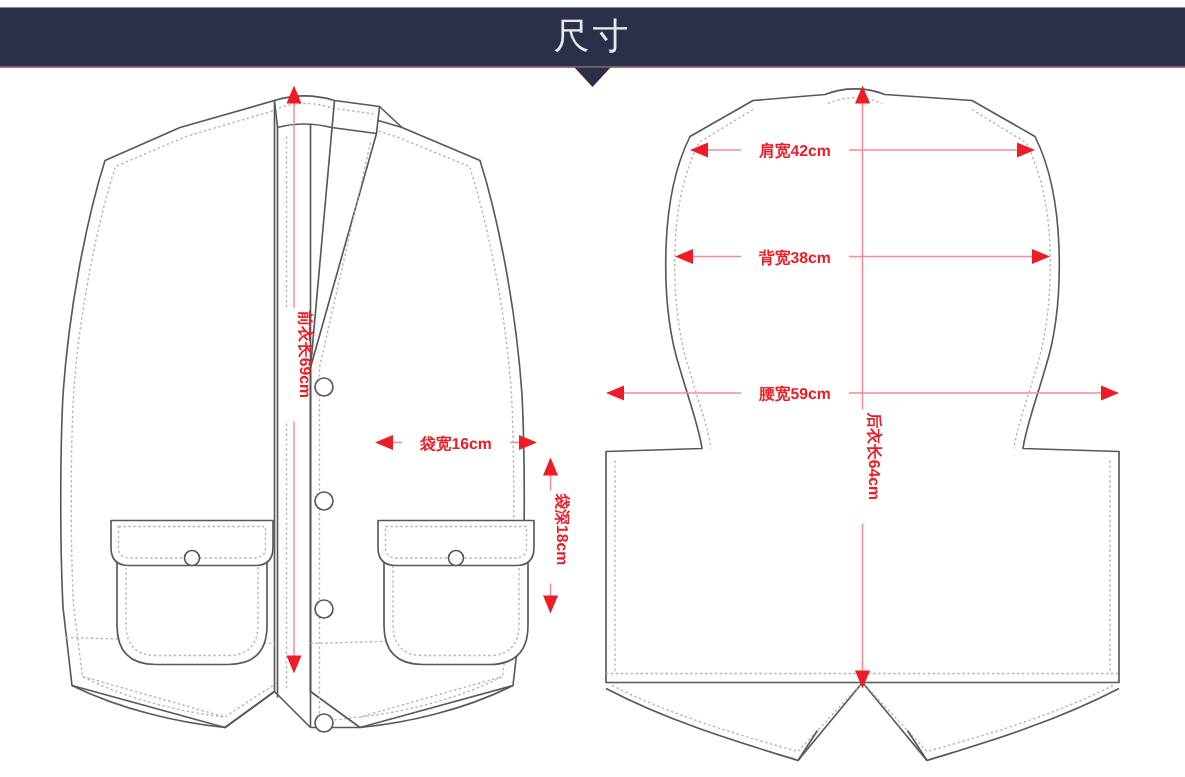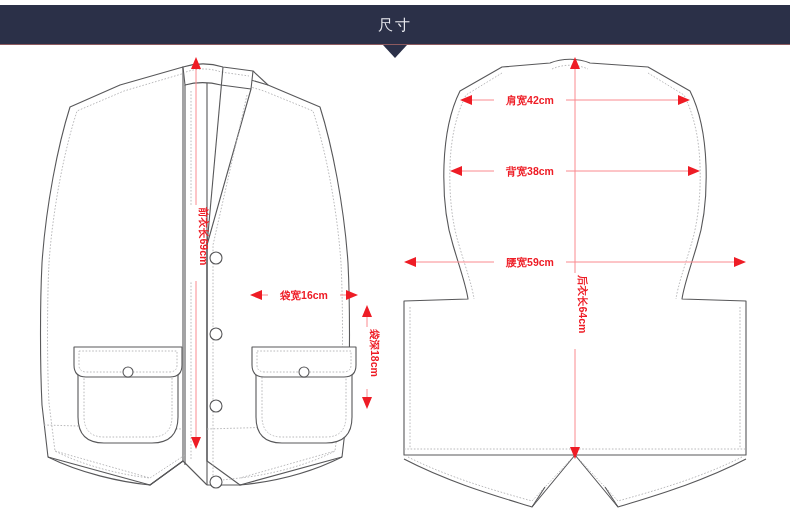--- a/index.html
+++ b/index.html
@@ -34,21 +34,21 @@
     border-bottom: 1px solid #8d5a5f;
     box-sizing: border-box;
   }
   #header-title {
     position: absolute;
     left: 0; top: 5px;
     width: 790px; height: 40px;
     line-height: 40px;
     text-align: center;
     color: #e8e9ef;
-    font-size: 15px;
+    font-size: 24px;
     letter-spacing: 2px;
   }
   #header-pointer {
     position: absolute;
     left: 383px; top: 45px;
     width: 0; height: 0;
     border-left: 12px solid transparent;
     border-right: 12px solid transparent;
     border-top: 13px solid #2b3048;
   }

